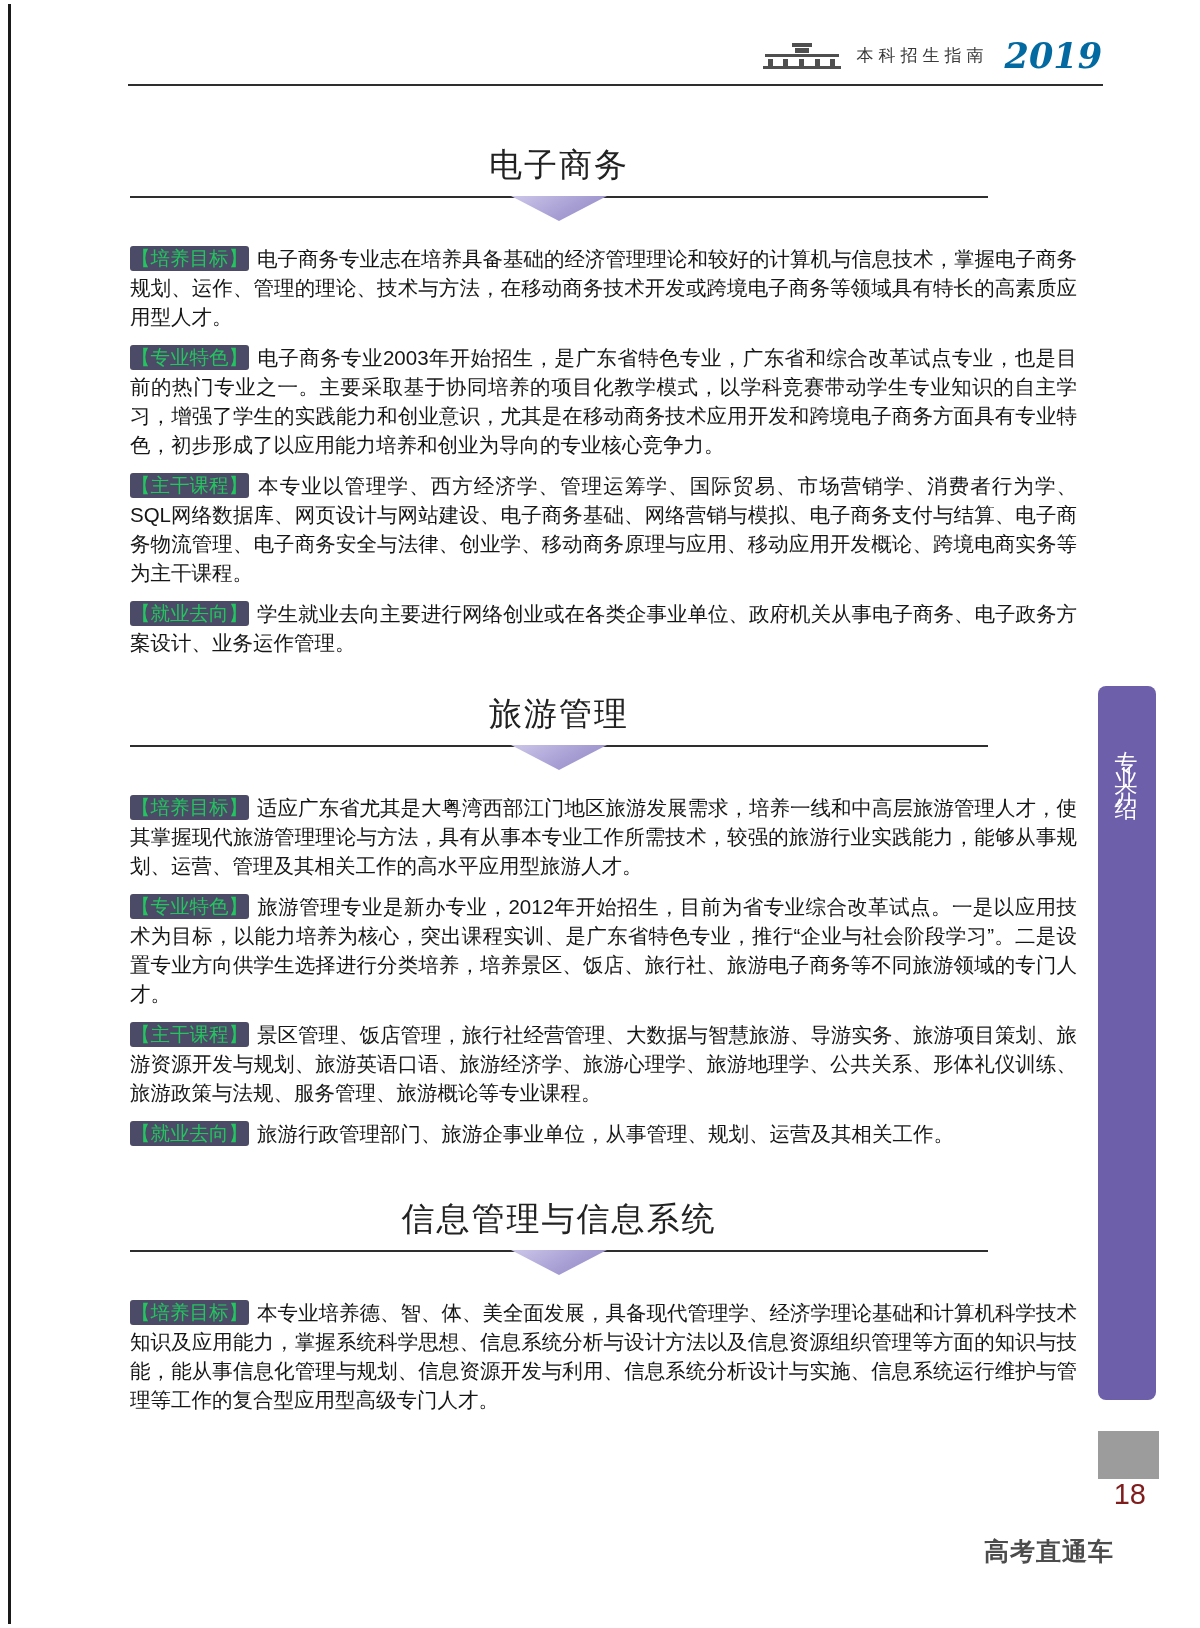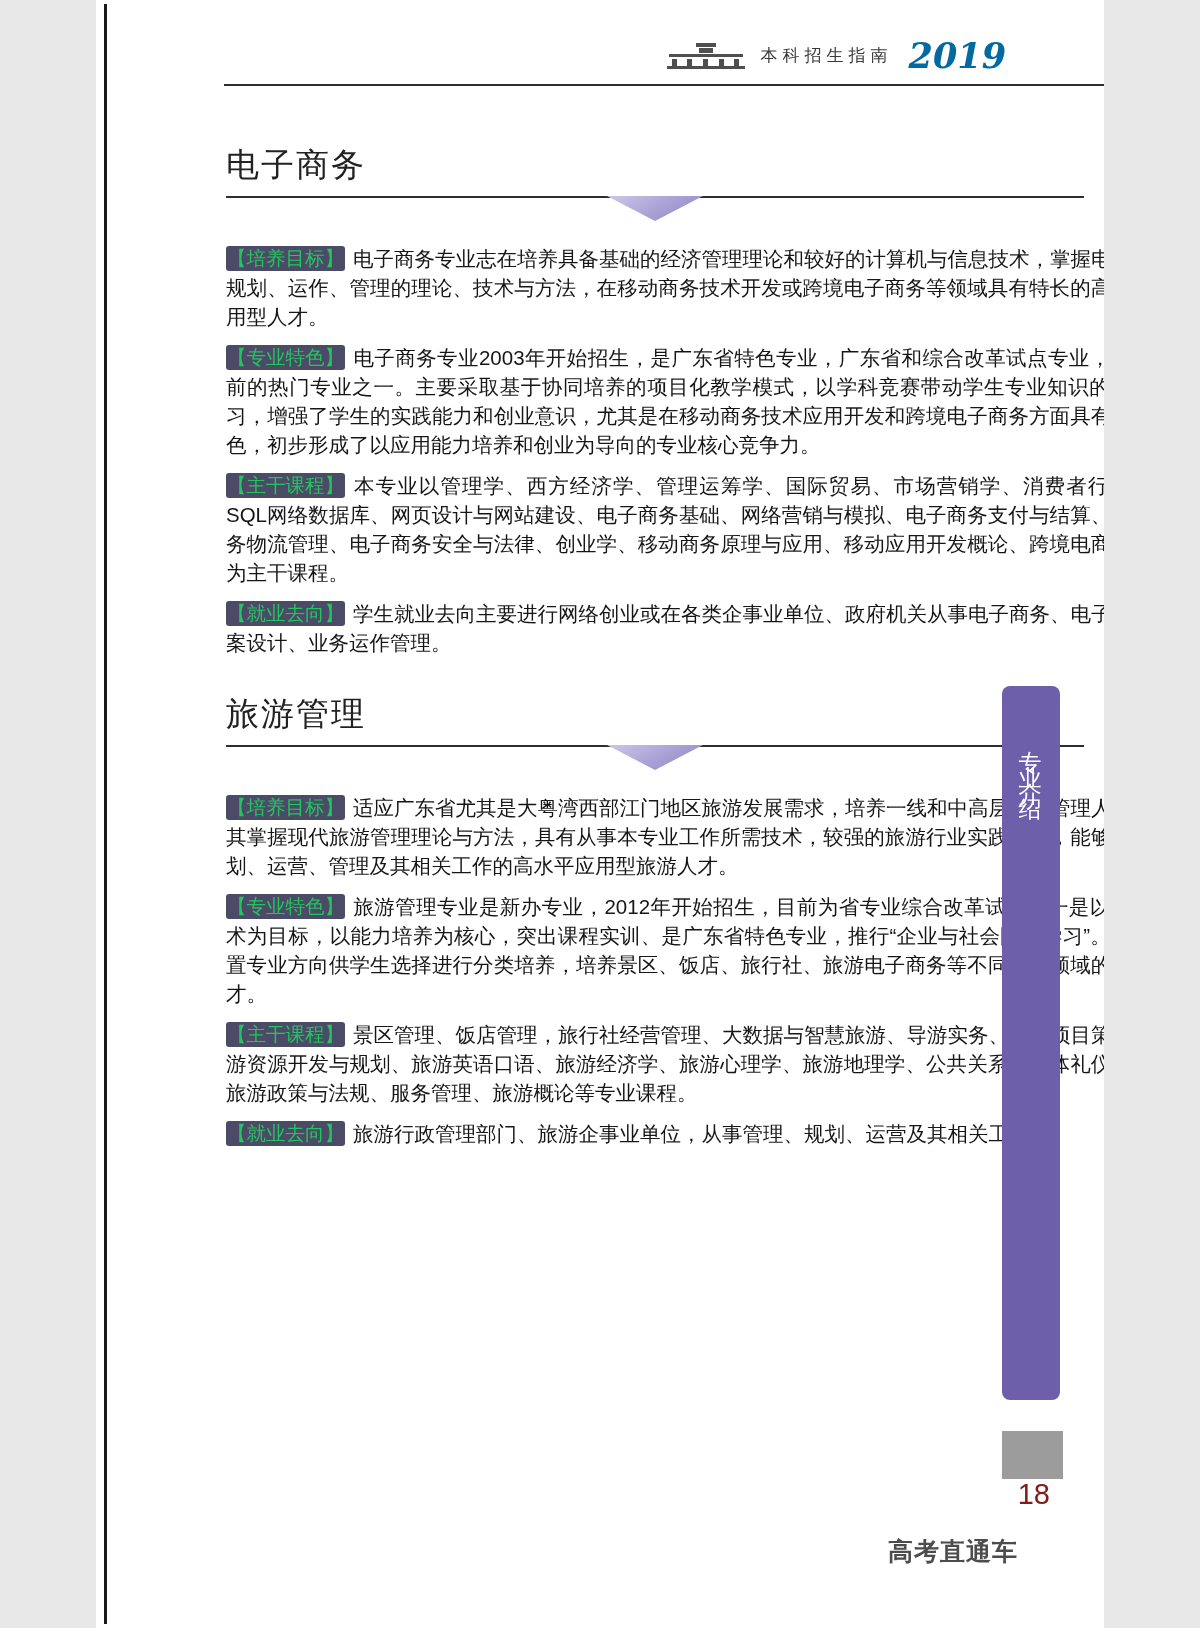--- a/index.html
+++ b/index.html
@@ -1,36 +1,36 @@
 <!DOCTYPE html>
 <html><head>
 <meta charset="utf-8">
 <style>
   html,body{margin:0;padding:0;background:#e8e8e8;}
   .page{
-    position:relative;width:1008px;height:1628px;background:#ffffff;
+    position:relative;width:1200px;height:1628px;background:#ffffff;
     font-family:"Liberation Sans","DejaVu Sans",sans-serif;color:#161616;
     overflow:hidden;margin:0 auto;
   }
   
   .left-rule{position:absolute;left:8px;top:4px;width:3px;height:1620px;background:#1a1a1a;}
 
   
   .page-header{position:absolute;top:38px;right:98px;display:flex;align-items:center;gap:12px;}
   .building-icon{display:inline-flex;align-items:center;}
   .guide-label{font-size:17px;letter-spacing:5px;color:#3a3a3a;}
   .year{font-family:"DejaVu Serif","Liberation Serif",serif;font-weight:bold;font-style:italic;
         font-size:35px;color:#0369a1;line-height:1;margin-left:4px;}
   .header-rule{position:absolute;top:84px;left:128px;width:975px;height:2px;background:#2e2e2e;}
 
   
   .content{position:absolute;top:128px;left:130px;width:947px;}
 
   .section-head{
-    width:858px;text-align:left;position:relative;
+    width:858px;text-align:center;position:relative;
     border-bottom:2px solid #2e2e2e;padding-bottom:10px;margin-top:16px;
   }
   .major-section.s2 .section-head{margin-top:36px;}
   .major-section.s3 .section-head{margin-top:50px;}
   .section-title{margin:0;font-size:33px;font-weight:400;color:#222222;line-height:42px;letter-spacing:2px;}
   .chevron{
     position:absolute;left:50%;bottom:-25px;transform:translateX(-50%);
     width:96px;height:25px;
     background:linear-gradient(150deg,#cdc7e9 0%,#a89fd4 55%,#9288c5 100%);
     clip-path:polygon(0 0,100% 0,50% 100%);
@@ -118,20 +118,29 @@
         <span class="badge">【专业特色】</span><span class="para-text">旅游管理专业是新办专业，2012年开始招生，目前为省专业综合改革试点。一是以应用技术为目标，以能力培养为核心，突出课程实训、是广东省特色专业，推行“企业与社会阶段学习”。二是设置专业方向供学生选择进行分类培养，培养景区、饭店、旅行社、旅游电子商务等不同旅游领域的专门人才。</span>
       </p>
       <p class="para">
         <span class="badge">【主干课程】</span><span class="para-text">景区管理、饭店管理，旅行社经营管理、大数据与智慧旅游、导游实务、旅游项目策划、旅游资源开发与规划、旅游英语口语、旅游经济学、旅游心理学、旅游地理学、公共关系、形体礼仪训练、旅游政策与法规、服务管理、旅游概论等专业课程。</span>
       </p>
       <p class="para">
         <span class="badge">【就业去向】</span><span class="para-text">旅游行政管理部门、旅游企事业单位，从事管理、规划、运营及其相关工作。</span>
       </p>
     </section>
 
+    <section class="major-section s3">
+      <div class="section-head">
+        <h2 class="section-title">信息管理与信息系统</h2>
+        <div class="chevron"></div>
+      </div>
+      <p class="para first">
+        <span class="badge">【培养目标】</span><span class="para-text">本专业培养德、智、体、美全面发展，具备现代管理学、经济学理论基础和计算机科学技术知识及应用能力，掌握系统科学思想、信息系统分析与设计方法以及信息资源组织管理等方面的知识与技能，能从事信息化管理与规划、信息资源开发与利用、信息系统分析设计与实施、信息系统运行维护与管理等工作的复合型应用型高级专门人才。</span>
+      </p>
+    </section>
 
   </main>
 
   <aside class="side-tab">
     <span class="vtext">专业介绍</span>
   </aside>
 
   <div class="gray-block"></div>
   <div class="page-number">18</div>
   <div class="watermark">高考直通车</div>

